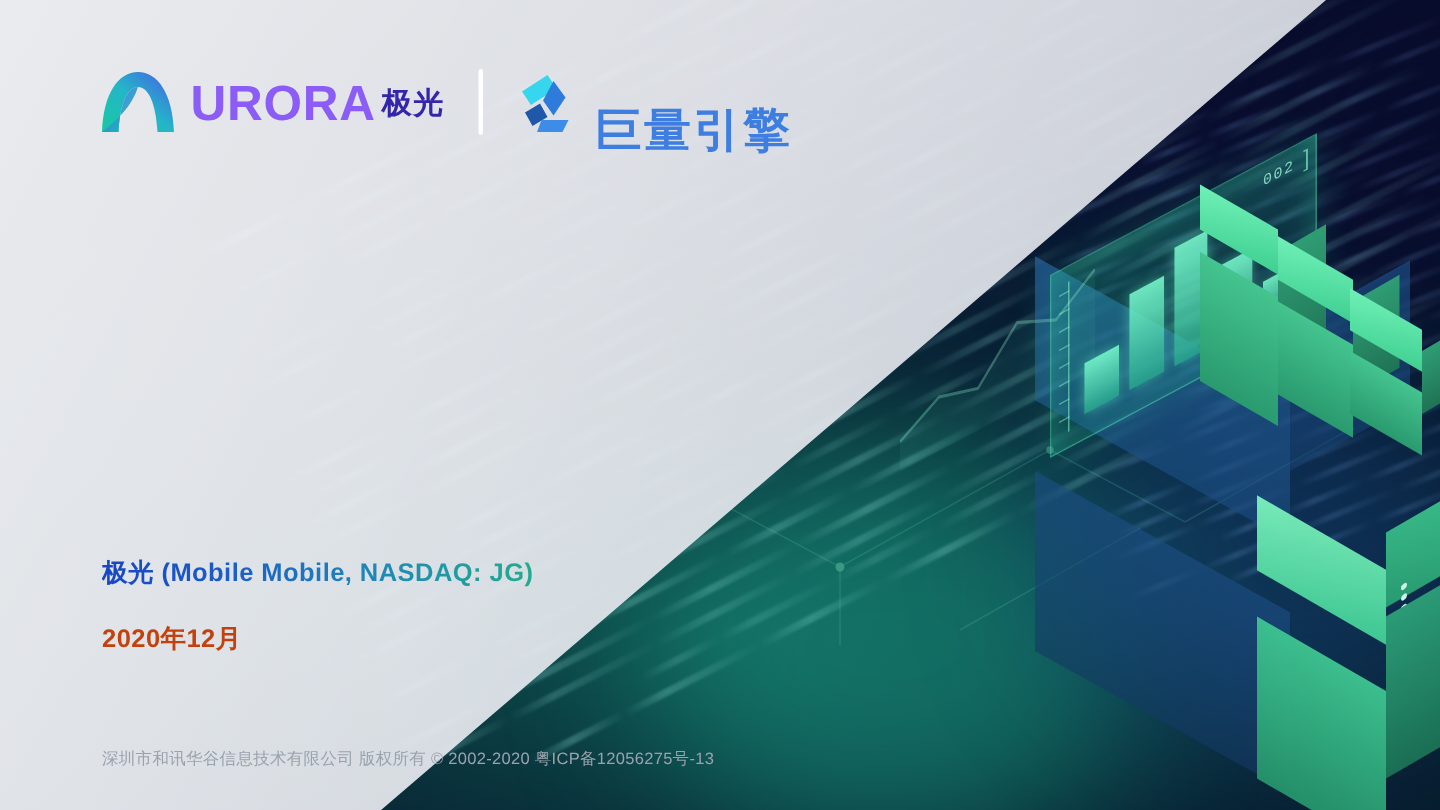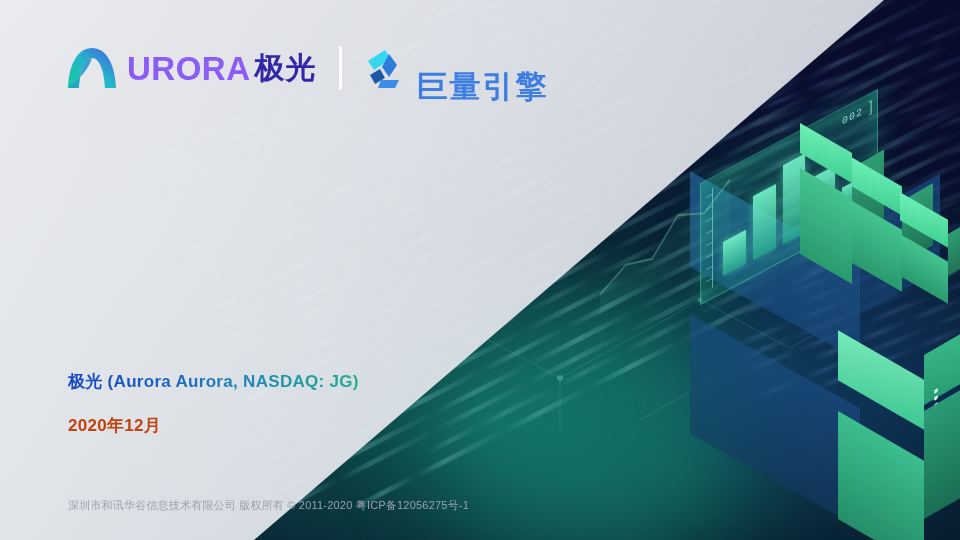--- a/index.html
+++ b/index.html
@@ -146,21 +146,21 @@
   
   .content{position:absolute;inset:0;}
 
   .logo-row{position:absolute;left:66px;top:40px;display:flex;align-items:center;height:56px;}
   .aurora-mark{width:52px;height:46px;margin-right:9px;flex:none;}
   .aurora-word{
     font-size:33px;font-weight:bold;letter-spacing:.5px;color:#8b5cf6;
     font-family:"Liberation Sans","DejaVu Sans",sans-serif;line-height:1;
     white-space:nowrap;
   }
-  .aurora-cn{font-size:30px;font-weight:bold;color:#3326ab;margin-left:4px;letter-spacing:1px;font-family:Liberation Mono, monospace;}
+  .aurora-cn{font-size:20px;font-weight:bold;color:#3326ab;margin-left:4px;letter-spacing:1px;font-family:Liberation Mono, monospace;}
   .divider{width:3px;height:44px;background:#ffffff;margin:0 20px 0 22px;border-radius:2px;opacity:.95;}
   .oe-mark{width:46px;height:44px;margin-right:9px;flex:none;}
   .oe-word{font-size:31px;font-weight:bold;color:#3d7ee0;letter-spacing:2px;white-space:nowrap;margin-top:38px;}
 
   .main-title{
     position:absolute;left:68px;top:198px;
     font-size:41px;font-weight:bold;letter-spacing:1.5px;white-space:nowrap;
     background:linear-gradient(90deg,#1455c8 0%,#1f68c9 22%,#2b86c6 46%,#2ba7b2 70%,#2ab89c 88%,#2fbe95 100%);
     -webkit-background-clip:text;background-clip:text;
     -webkit-text-fill-color:transparent;color:transparent;
@@ -355,18 +355,18 @@
           <path d="M27 8 L35 19 L27 31 L20 21 Z" fill="#2f7bdc"></path>
           <path d="M8 29 L18 23 L23 32 L13 38 Z" fill="#1f58a8"></path>
           <path d="M19 34 L37 34 L33 42 L16 42 Z" fill="#3d8ce8"></path>
         </g>
       </svg>
 
       <div class="oe-word">巨量引擎</div>
     </div>
 
 
-    <div class="sub-1">极光 (Aurora Aurora, NASDAQ: JG)</div>
+    <div class="sub-1">极光 (Mobile Mobile, NASDAQ: JG)</div>
     <div class="sub-2">2020年12月</div>
 
-    <div class="footer">深圳市和讯华谷信息技术有限公司 版权所有 © 2011-2020 粤ICP备12056275号-1</div>
+    <div class="footer">深圳市和讯华谷信息技术有限公司 版权所有 © 2002-2020 粤ICP备12056275号-13</div>
   </div>
 </div>
 
 </body></html>

